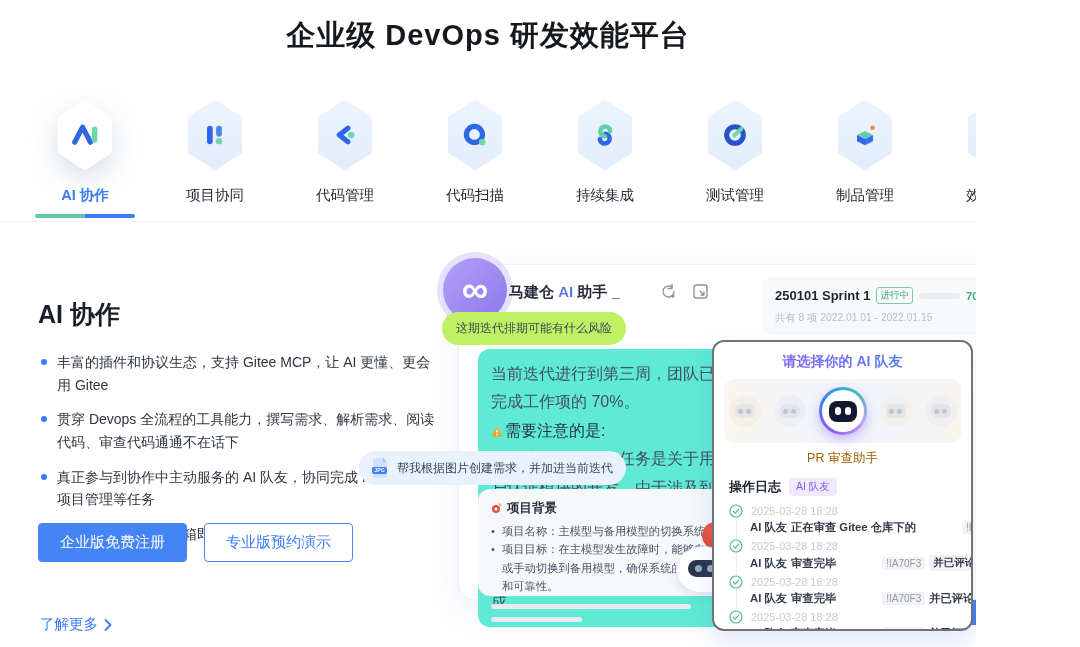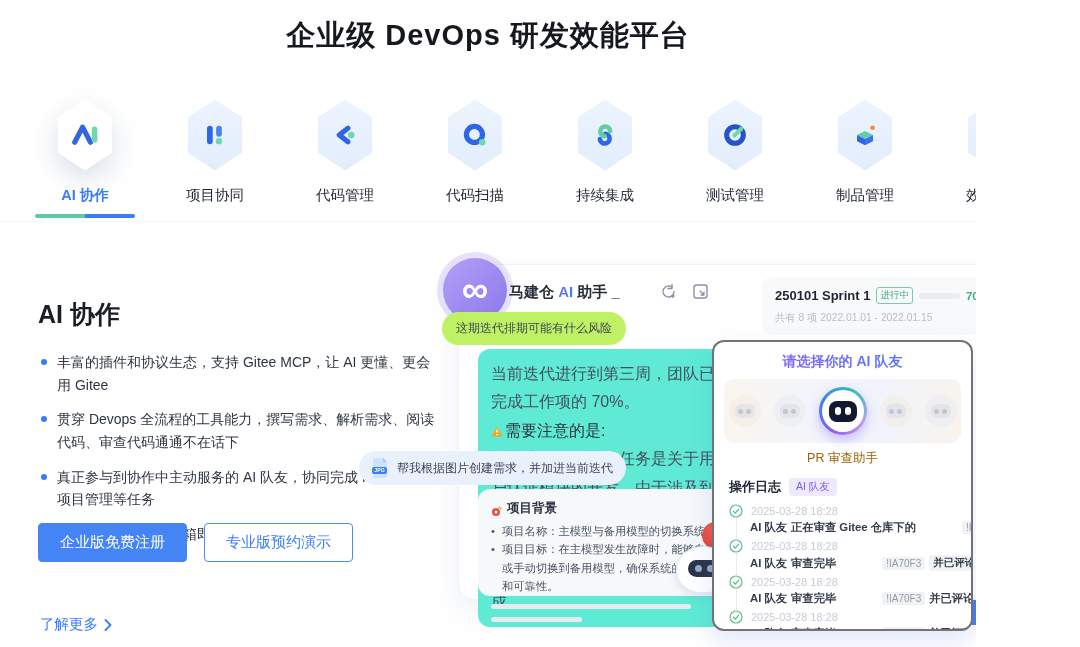--- a/index.html
+++ b/index.html
@@ -64,21 +64,21 @@
   .bubble-user1 { right:350px; top:312px; background:#bef264; border-radius:17px;
     padding:8px 14px; }
   .bubble-ai { left:478px; top:349px; width:253px; background:#5eead4; border-radius:12px;
     padding:11px 13px; line-height:1.78; color:#454f60; font-size:16px; }
   .warn-line { display:flex; align-items:center; gap:2px; font-weight:400; color:#2b3340; }
   .bubble-user2 { right:350px; top:451px; background:#E9F1FD; border-radius:17px;
     padding:7px 13px; display:flex; align-items:center; gap:8px; }
 
   .project-card { position:absolute; left:478px; top:489px; width:253px; height:107px;
     background:#F6F8FA; border-radius:12px; padding:11px 13px; }
-  .project-title { display:flex; align-items:flex-end; gap:5px; font-size:12.5px; font-weight:700;
+  .project-title { display:flex; align-items:center; gap:5px; font-size:12.5px; font-weight:700;
     color:#2a3240; margin-bottom:5px; }
   .project-card ul { list-style:none; }
   .project-card li { position:relative; padding-left:11px; font-size:11.3px; color:#4a5462;
     line-height:1.62; }
   .project-card li::before { content:"•"; position:absolute; left:0; color:#4a5462; }
   .skel { height:5px; border-radius:3px; background:#E7EBEF; }
   .skel-1 { width:88%; margin-top:9px; }
   .skel-2 { width:40%; margin-top:8px; }
 
   .robot { position:absolute; left:672px; top:520px; width:70px; height:84px; }

